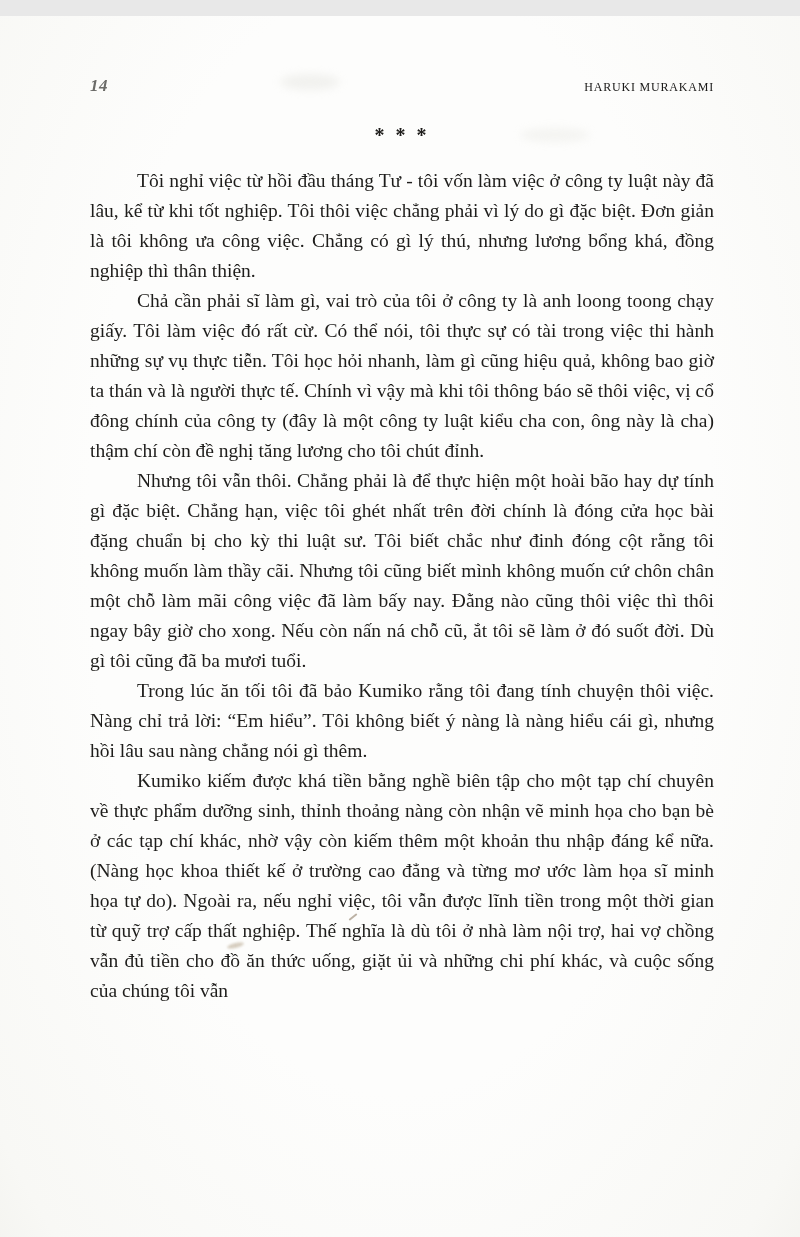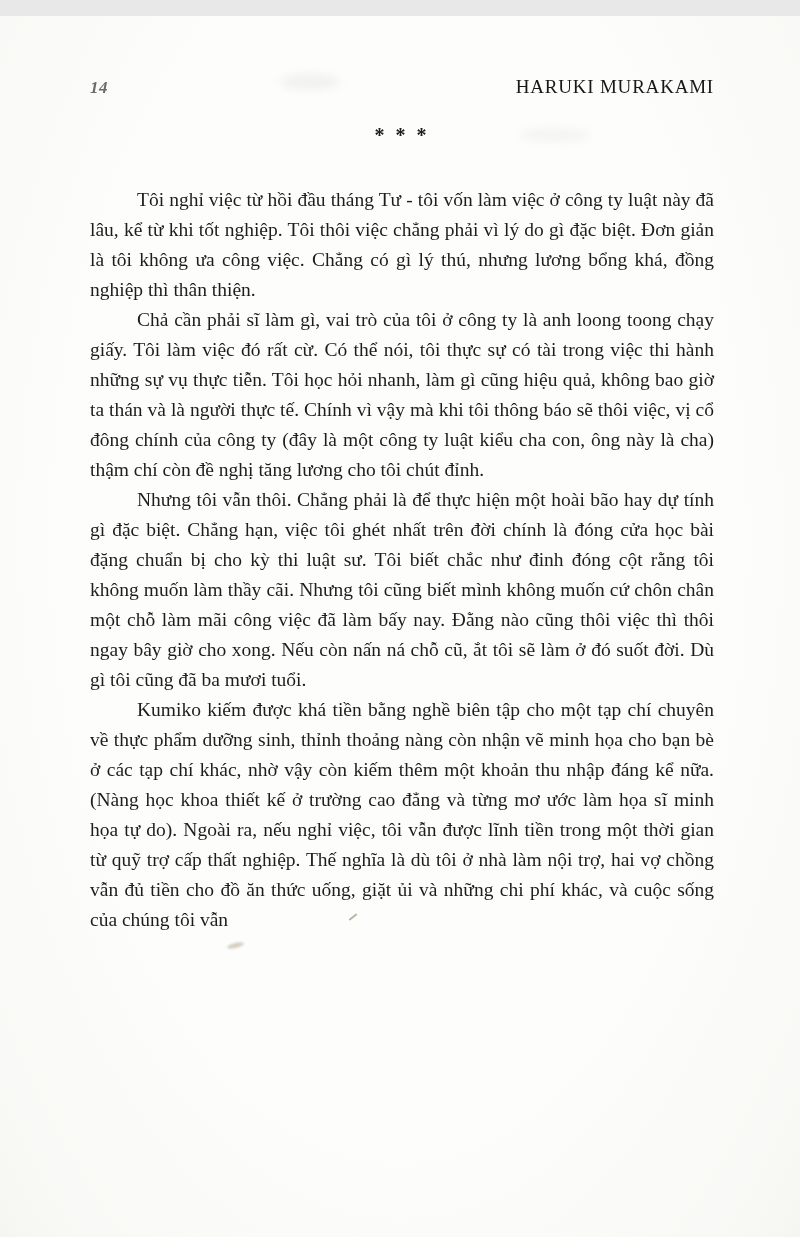--- a/index.html
+++ b/index.html
@@ -27,39 +27,39 @@
     align-items: baseline;
   }
   .folio {
     font-size: 17px;
     font-style: italic;
     font-weight: 700;
     color: #6b6b68;
     letter-spacing: 0.5px;
   }
   .author {
-    font-size: 19px;
+    font-size: 12px;
     letter-spacing: 0.8px;
     color: #191817;
   }
   .divider {
     position: absolute;
     left: 90px;
     top: 108px;
     width: 624px;
     text-align: center;
     font-size: 20px;
     font-weight: 700;
     letter-spacing: 3px;
     color: #1e1d1b;
   }
   .body-text {
     position: absolute;
     left: 90px;
-    top: 169px;
+    top: 150px;
     width: 624px;
   }
   .body-text p {
     margin: 0;
     font-size: 19.5px;
     line-height: 30px;
     text-align: justify;
     text-indent: 47px;
     color: #1e1d1b;
   }
@@ -119,20 +119,21 @@
     <span class="folio">14</span>
     <span class="author">HARUKI MURAKAMI</span>
   </div>
 
   <div class="divider">* * *</div>
 
   <div class="body-text">
     <p>Tôi nghỉ việc từ hồi đầu tháng Tư - tôi vốn làm việc ở công ty luật này đã lâu, kể từ khi tốt nghiệp. Tôi thôi việc chẳng phải vì lý do gì đặc biệt. Đơn giản là tôi không ưa công việc. Chẳng có gì lý thú, nhưng lương bổng khá, đồng nghiệp thì thân thiện.</p>
     <p>Chả cần phải sĩ làm gì, vai trò của tôi ở công ty là anh loong toong chạy giấy. Tôi làm việc đó rất cừ. Có thể nói, tôi thực sự có tài trong việc thi hành những sự vụ thực tiễn. Tôi học hỏi nhanh, làm gì cũng hiệu quả, không bao giờ ta thán và là người thực tế. Chính vì vậy mà khi tôi thông báo sẽ thôi việc, vị cổ đông chính của công ty (đây là một công ty luật kiểu cha con, ông này là cha) thậm chí còn đề nghị tăng lương cho tôi chút đỉnh.</p>
     <p>Nhưng tôi vẫn thôi. Chẳng phải là để thực hiện một hoài bão hay dự tính gì đặc biệt. Chẳng hạn, việc tôi ghét nhất trên đời chính là đóng cửa học bài đặng chuẩn bị cho kỳ thi luật sư. Tôi biết chắc như đinh đóng cột rằng tôi không muốn làm thầy cãi. Nhưng tôi cũng biết mình không muốn cứ chôn chân một chỗ làm mãi công việc đã làm bấy nay. Đằng nào cũng thôi việc thì thôi ngay bây giờ cho xong. Nếu còn nấn ná chỗ cũ, ắt tôi sẽ làm ở đó suốt đời. Dù gì tôi cũng đã ba mươi tuổi.</p>
+    <p>Trong lúc ăn tối tôi đã bảo Kumiko rằng tôi đang tính chuyện thôi việc. Nàng chỉ trả lời: “Em hiểu”. Tôi không biết ý nàng là nàng hiểu cái gì, nhưng hồi lâu sau nàng chẳng nói gì thêm.</p>
     <p>Kumiko kiếm được khá tiền bằng nghề biên tập cho một tạp chí chuyên về thực phẩm dưỡng sinh, thỉnh thoảng nàng còn nhận vẽ minh họa cho bạn bè ở các tạp chí khác, nhờ vậy còn kiếm thêm một khoản thu nhập đáng kể nữa. (Nàng học khoa thiết kế ở trường cao đẳng và từng mơ ước làm họa sĩ minh họa tự do). Ngoài ra, nếu nghỉ việc, tôi vẫn được lĩnh tiền trong một thời gian từ quỹ trợ cấp thất nghiệp. Thế nghĩa là dù tôi ở nhà làm nội trợ, hai vợ chồng vẫn đủ tiền cho đồ ăn thức uống, giặt ủi và những chi phí khác, và cuộc sống của chúng tôi vẫn</p>
   </div>
 
   <div class="artifact-slash"></div>
   <div class="artifact-smudge"></div>
   <div class="artifact-blot-1"></div>
   <div class="artifact-blot-2"></div>
 
 </div>
 

